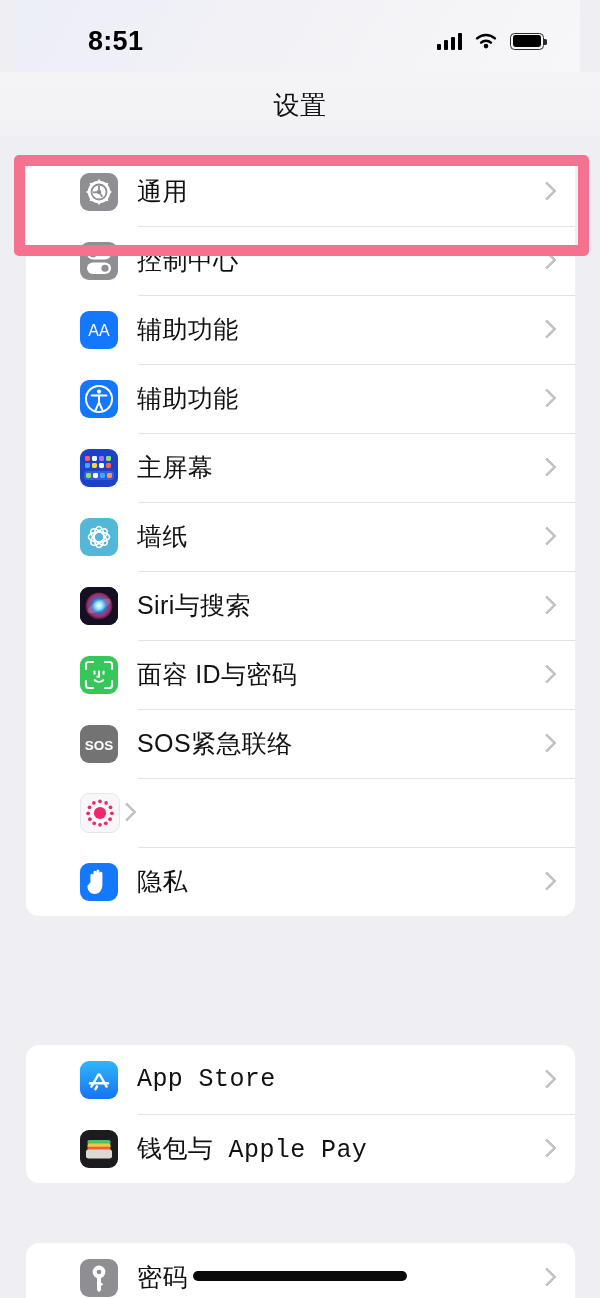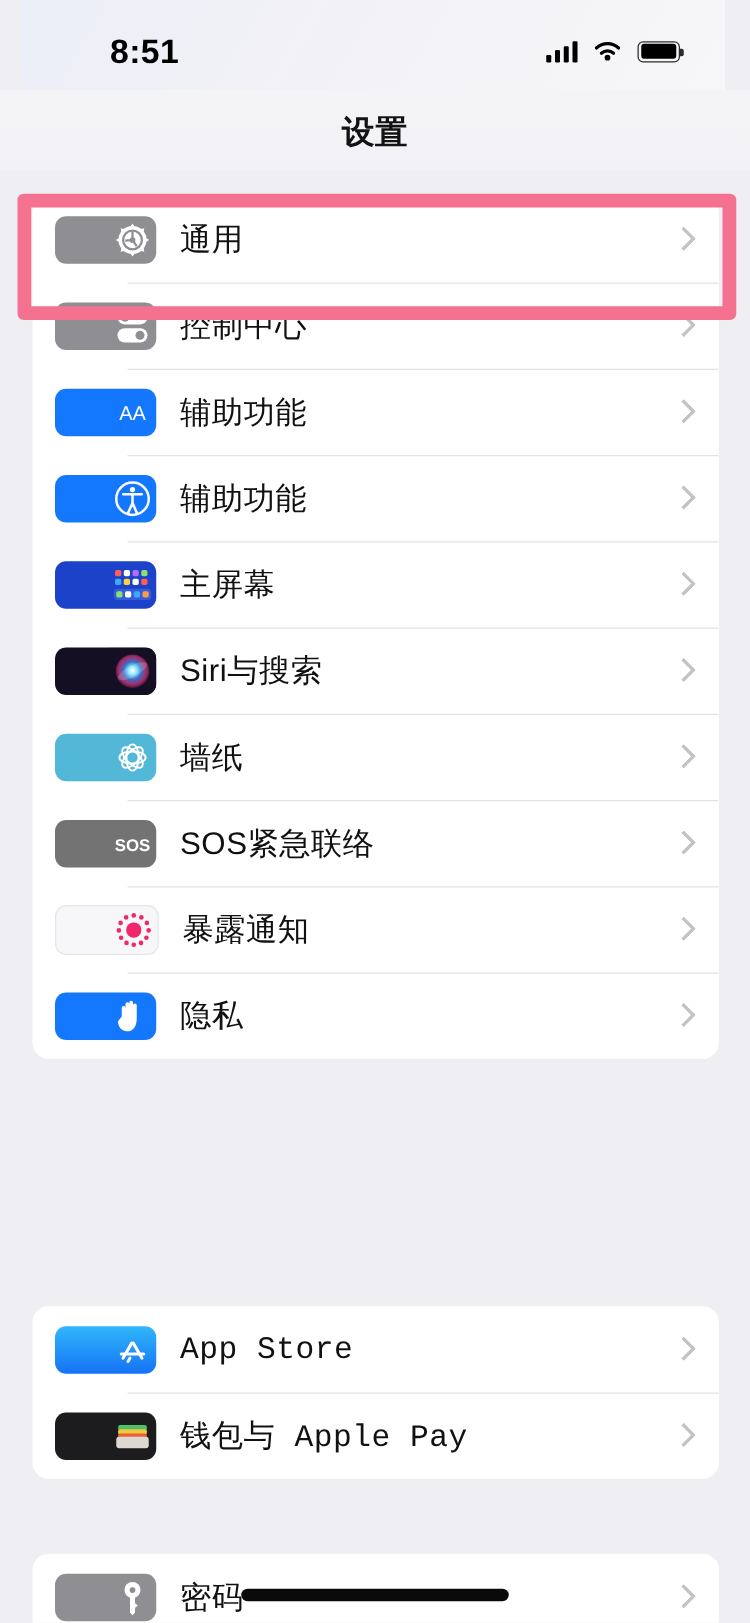--- a/index.html
+++ b/index.html
@@ -42,37 +42,37 @@
   }
   .batt span{display:block;width:100%;height:100%;background:#000;border-radius:2.4px;}
 
   
   #navbar{
     position:absolute;top:72px;left:0;width:600px;height:64px;
     background:linear-gradient(180deg,#f4f4f7 0%,#f2f2f6 100%);
   }
   #page-title{
     position:absolute;width:600px;text-align:center;top:88px;
-    font-size:26px;font-weight:700;color:#121212;letter-spacing:.5px;
+    font-size:26px;font-weight:400;color:#121212;letter-spacing:.5px;
   }
 
   
   #content{position:absolute;top:136px;left:0;width:600px;height:1162px;background:#eeeef3;}
 
   .card{
     position:absolute;left:26px;width:549px;
     background:#fff;border-radius:13px;overflow:hidden;
   }
   #card-main{top:21px;}
   #card-store{top:909px;font-family:Liberation Mono, monospace;}
   #card-pw{top:1107px;height:60px;border-radius:13px 13px 0 0;}
 
   .row{
     position:relative;height:69px;display:flex;align-items:center;
-    padding-left:18px;box-sizing:border-box;background:#fff;
+    padding-left:18px;box-sizing:border-box;background:#fff;margin-left:36px;
   }
   .row + .row::before{
     content:"";position:absolute;left:76px;right:0;top:0;height:1px;background:#e3e3e6;
   }
   .row .label{
     font-size:25px;color:#111;letter-spacing:.4px;
     margin-left:19px;flex:1;white-space:nowrap;
   }
   .chev{
     margin-right:24px;width:11px;height:19px;flex:none;position:relative;
@@ -80,21 +80,21 @@
   .chev::before{
     content:"";position:absolute;left:0;top:2px;width:11px;height:11px;
     border-right:3px solid #c2c2c7;border-top:3px solid #c2c2c7;
     transform:rotate(45deg);border-radius:1px;
   }
 
   
   .icn{
     width:38px;height:38px;border-radius:9px;flex:none;
     display:flex;align-items:center;justify-content:center;
-    overflow:hidden;position:relative;padding-left:43px;
+    overflow:hidden;position:relative;
   }
   .icn svg{display:block;}
 
   
   #highlight{
     position:absolute;left:14px;top:155px;width:575px;height:101px;
     border:11px solid #f4718f;border-radius:5px;box-sizing:border-box;
     pointer-events:none;
   }
 
@@ -221,20 +221,36 @@
             <rect x="17" y="19" width="5" height="5" rx="1.4" fill="#3ea8ff"></rect>
             <rect x="24" y="19" width="5" height="5" rx="1.4" fill="#ff9b42"></rect>
           </g>
         </svg>
       </span>
       <span class="label">主屏幕</span>
       <span class="chev"></span>
     </div>
 
     <div class="row">
+      <span class="icn" style="background:#53b8d8">
+        <svg width="32" height="32" viewBox="0 0 32 32">
+          <g fill="none" stroke="#fff" stroke-width="1.5">
+            <circle cx="16" cy="16" r="5"></circle>
+            <ellipse cx="16" cy="16" rx="10.5" ry="5"></ellipse>
+            <ellipse cx="16" cy="16" rx="10.5" ry="5" transform="rotate(45 16 16)"></ellipse>
+            <ellipse cx="16" cy="16" rx="10.5" ry="5" transform="rotate(90 16 16)"></ellipse>
+            <ellipse cx="16" cy="16" rx="10.5" ry="5" transform="rotate(135 16 16)"></ellipse>
+          </g>
+        </svg>
+      </span>
+      <span class="label">墙纸</span>
+      <span class="chev"></span>
+    </div>
+
+    <div class="row">
       <span class="icn" style="background:#140f22">
         <svg width="38" height="38" viewBox="0 0 38 38">
           <defs>
             <radialGradient id="siriA" cx="50%" cy="48%" r="55%">
               <stop offset="0%" stop-color="#ffffff"></stop>
               <stop offset="22%" stop-color="#7fe8ff"></stop>
               <stop offset="48%" stop-color="#3b7bd8" stop-opacity=".9"></stop>
               <stop offset="75%" stop-color="#c8357d" stop-opacity=".8"></stop>
               <stop offset="100%" stop-color="#120c1e" stop-opacity=".95"></stop>
             </radialGradient>
@@ -242,35 +258,36 @@
           <rect width="38" height="38" fill="#140f22"></rect>
           <circle cx="19" cy="19" r="13.5" fill="url(#siriA)"></circle>
           <ellipse cx="19" cy="19" rx="13" ry="4.5" fill="#ffffff" opacity=".18" transform="rotate(-28 19 19)"></ellipse>
         </svg>
       </span>
       <span class="label">Siri与搜索</span>
       <span class="chev"></span>
     </div>
 
     <div class="row">
-      <span class="icn" style="background:#53b8d8">
-        <svg width="32" height="32" viewBox="0 0 32 32">
-          <g fill="none" stroke="#fff" stroke-width="1.5">
-            <circle cx="16" cy="16" r="5"></circle>
-            <ellipse cx="16" cy="16" rx="10.5" ry="5"></ellipse>
-            <ellipse cx="16" cy="16" rx="10.5" ry="5" transform="rotate(45 16 16)"></ellipse>
-            <ellipse cx="16" cy="16" rx="10.5" ry="5" transform="rotate(90 16 16)"></ellipse>
-            <ellipse cx="16" cy="16" rx="10.5" ry="5" transform="rotate(135 16 16)"></ellipse>
-          </g>
-        </svg>
-      </span>
-      <span class="label">墙纸</span>
-      <span class="chev"></span>
-    </div>
-
+      <span class="icn" style="background:#35c759">
+        <svg width="30" height="30" viewBox="0 0 30 30">
+          <g fill="none" stroke="#fff" stroke-width="2.1" stroke-linecap="round">
+            <path d="M2 9V4.5A2.5 2.5 0 014.5 2H9"></path>
+            <path d="M21 2h4.5A2.5 2.5 0 0128 4.5V9"></path>
+            <path d="M28 21v4.5a2.5 2.5 0 01-2.5 2.5H21"></path>
+            <path d="M9 28H4.5A2.5 2.5 0 012 25.5V21"></path>
+            <path d="M10.5 11.5v2.2M19.5 11.5v2.2"></path>
+            <path d="M15 11.5v5.2h-1.6"></path>
+            <path d="M10.8 20.2a6.4 6.4 0 008.4 0"></path>
+          </g>
+        </svg>
+      </span>
+      <span class="label">面容 ID与密码</span>
+      <span class="chev"></span>
+    </div>
 
     <div class="row">
       <span class="icn" style="background:#737373">
         <svg width="38" height="20" viewBox="0 0 38 20">
           <text x="19" y="15.5" font-family="Liberation Sans, sans-serif" font-size="13.5" font-weight="700" fill="#fff" text-anchor="middle">SOS</text>
         </svg>
       </span>
       <span class="label">SOS紧急联络</span>
       <span class="chev"></span>
     </div>
@@ -288,21 +305,20 @@
             <circle cx="21.8" cy="26.3" r="1.85"></circle>
             <circle cx="16" cy="27.8" r="1.85"></circle>
             <circle cx="10.2" cy="26.3" r="1.85"></circle>
             <circle cx="5.9" cy="22.2" r="1.85"></circle>
             <circle cx="4.1" cy="16.3" r="1.85"></circle>
             <circle cx="5.5" cy="10.3" r="1.85"></circle>
             <circle cx="9.9" cy="5.9" r="1.85"></circle>
           </g>
         </svg>
       </span>
-      <span class="label">暴露通知</span>
       <span class="chev"></span>
     </div>
 
 
     <div class="row">
       <span class="icn" style="background:#1478ff">
         <svg width="26" height="28" viewBox="0 0 26 28">
           <path d="M4.4 14.2V7.3a1.5 1.5 0 013 0v5.1V4.2a1.5 1.5 0 013 0v8.2V3.1a1.5 1.5 0 013 0v9.3V5.3a1.5 1.5 0 013 0v10.4c0 6.1-2.8 10.3-7.6 10.3-4.3 0-7.4-3.4-7.4-8z" fill="#fff"></path>
         </svg>
       </span>

